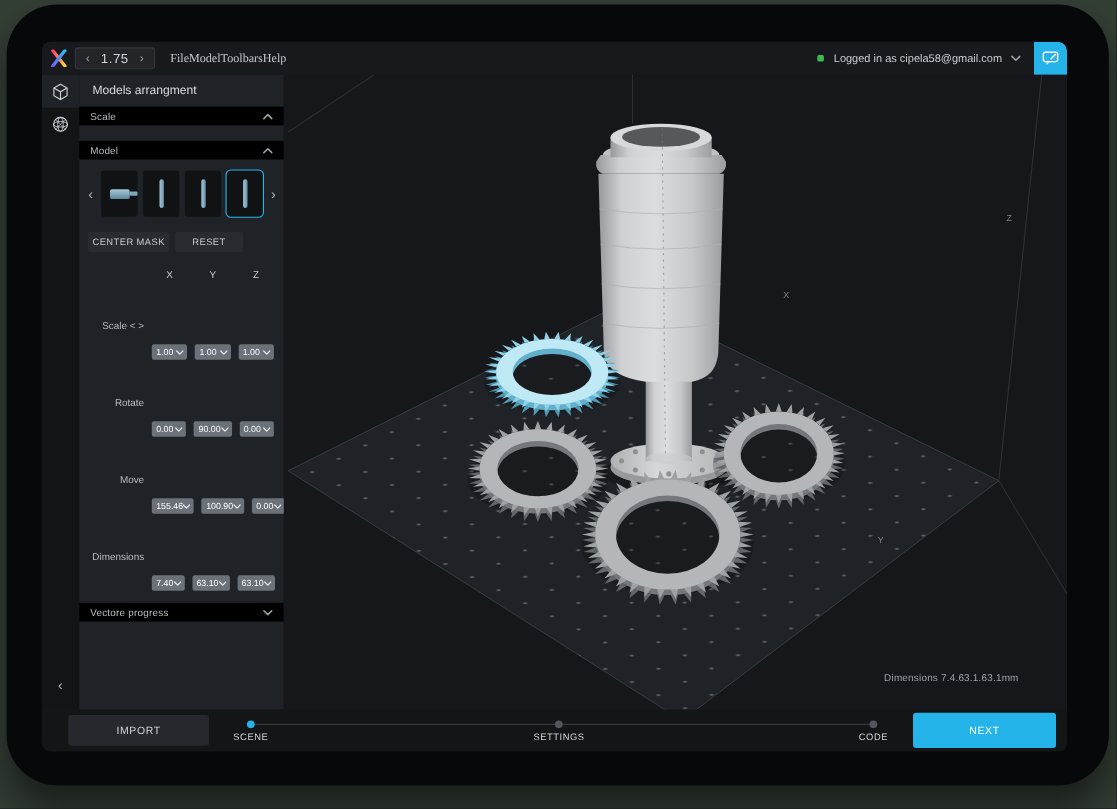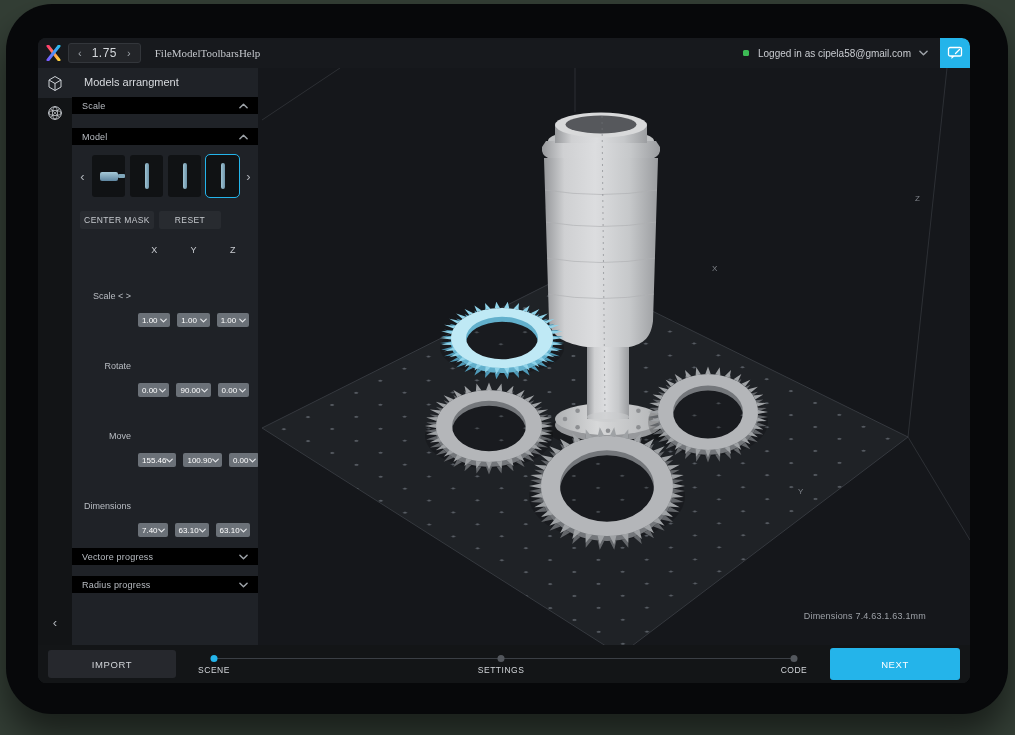--- a/index.html
+++ b/index.html
@@ -90,21 +90,21 @@
   .dd .chev { width:7px; height:5px; color:#e8eaec; }
   .collapse-hdr { margin-top:11px; }
   
   .viewport { flex:1; position:relative; background:#15171b; min-width:0; }
   .viewport svg.scene { position:absolute; inset:0; width:100%; height:100%; }
   .dim-label { position:absolute; right:44px; bottom:24px; font-size:9px; color:#9da1a7; letter-spacing:.2px; }
   .axis-label { fill:#80848b; font-size:8px; font-family:"Liberation Sans",sans-serif; }
   
   .bottombar { height:38px; background:#131517; display:flex; align-items:center; flex:0 0 auto; }
   .import-btn {
-    margin-left:10px; width:128px; height:28px; background:#26282d; border:none; border-radius:3px;
+    margin-left:24px; width:128px; height:28px; background:#26282d; border:none; border-radius:3px;
     color:#d2d5d9; font-family:inherit; font-size:9.5px; letter-spacing:.6px;
   }
   .steps { flex:1; position:relative; height:100%; margin:0 36px 0 38px; }
   .steps .line { position:absolute; left:2px; right:2px; top:13px; height:1px; background:#3b3f45; }
   .step { position:absolute; top:0; width:0; }
   .step .dot { position:absolute; left:0; top:10px; width:7px; height:7px; border-radius:50%; background:#53575d; transform:translateX(-50%); }
   .step.active .dot { background:#24b4ea; }
   .step .slabel { position:absolute; top:20px; left:0; transform:translateX(-50%); font-size:8.5px; letter-spacing:.5px; color:#d2d5d9; white-space:nowrap; }
   .step.s0 { left:0; } .step.s1 { left:49.5%; } .step.s2 { left:100%; }
   .next-btn {
@@ -316,26 +316,20 @@
               <span class="ddv">63.10</span>
               <svg class="chev" viewBox="0 0 10 6">
                 <path d="M1 1l4 4 4-4"></path>
               </svg>
             </div>
           </div>
         </div>
 
       <div class="sec-hdr collapse-hdr">
         <span>Vectore progress</span>
-        <svg class="chev" viewBox="0 0 10 6">
-            <path d="M1 1l4 4 4-4"></path>
-          </svg>
-      </div>
-      <div class="sec-hdr collapse-hdr">
-        <span>Radius progress</span>
         <svg class="chev" viewBox="0 0 10 6">
             <path d="M1 1l4 4 4-4"></path>
           </svg>
       </div>
     </div>
 
     <div class="viewport">
       <svg class="scene" viewBox="0 0 712 577" preserveAspectRatio="xMidYMid slice">
         <defs>
           <pattern id="dots" width="1" height="1" patternUnits="userSpaceOnUse" patternTransform="matrix(24.2,11.9,-24.1,12.1,315,204)">

